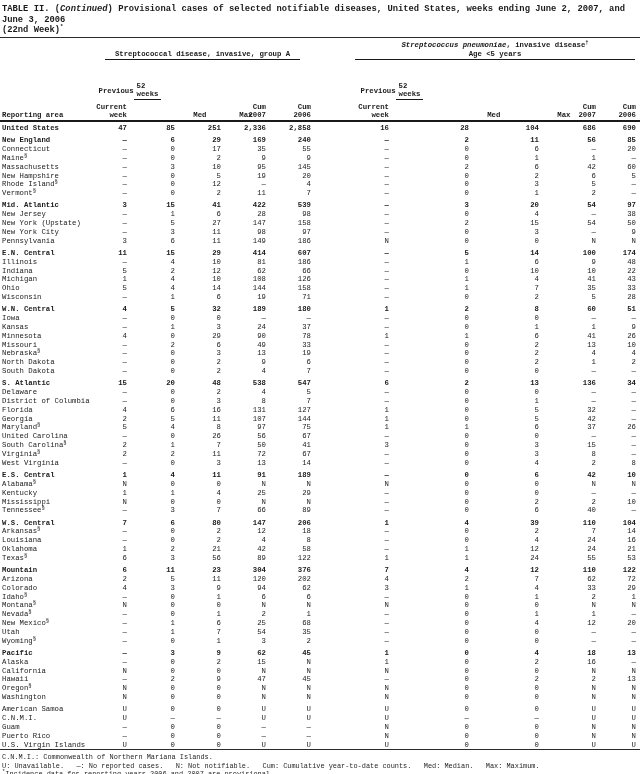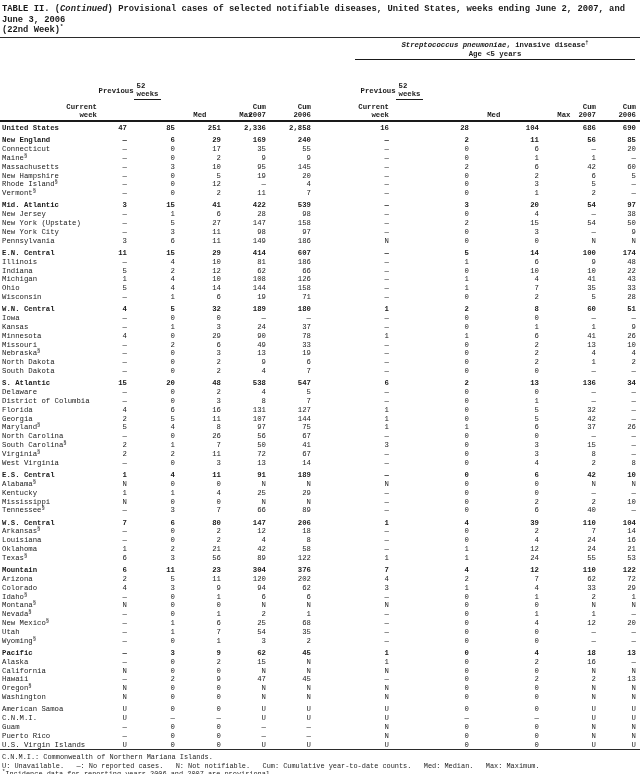--- a/index.html
+++ b/index.html
@@ -42,28 +42,32 @@
 <body>
 
 <div class="page">
 
   <div class="title"><span>TABLE II. (</span><span class="it">Continued</span><span>) Provisional cases of selected notifiable diseases, United States, weeks ending June 2, 2007, and June 3, 2006</span><br><span>(22nd Week)</span><sup>*</sup></div>
   <div class="rule-thin"></div>
 
   <div class="hdr">
     <div class="grid-row">
       <div></div>
+      <div class="h1cell" style="grid-column:2/7;margin-left:5px;margin-right:14px;">
+        <div>Streptococcal disease, invasive, group A</div>
+      </div>
       <div></div>
       <div class="h1cell" style="grid-column:8/13;margin-left:-7px;margin-right:4px;">
         <div><span class="it">Streptococcus pneumoniae</span><span>, invasive disease</span><sup>†</sup></div>
         <div>Age &lt;5 years</div>
       </div>
       <div></div>
     </div>
     <div class="grid-row">
+      <div class="ralabel">Reporting area</div>
       <div class="h2cell">
         <div>Current</div>
         <div>week</div>
       </div>
       <div class="h2stack" style="grid-column:3/5;">
         <div>Previous</div>
         <div class="uline">52 weeks</div>
         <div class="medmax">
             <div style="width:48px;">Med</div>
             <div style="width:46px;">Max</div>
@@ -598,21 +602,21 @@
         <div class="cell num">75</div>
         <div class="cell"></div>
         <div class="cell num">1</div>
         <div class="cell num">1</div>
         <div class="cell num">6</div>
         <div class="cell num">37</div>
         <div class="cell num">26</div>
         <div class="cell"></div>
       </div>
       <div class="grid-row data-row">
-        <div class="cell label">North Carolina</div>
+        <div class="cell label">United Carolina</div>
         <div class="cell num">—</div>
         <div class="cell num">0</div>
         <div class="cell num">26</div>
         <div class="cell num">56</div>
         <div class="cell num">67</div>
         <div class="cell"></div>
         <div class="cell num">—</div>
         <div class="cell num">0</div>
         <div class="cell num">0</div>
         <div class="cell num">—</div>

